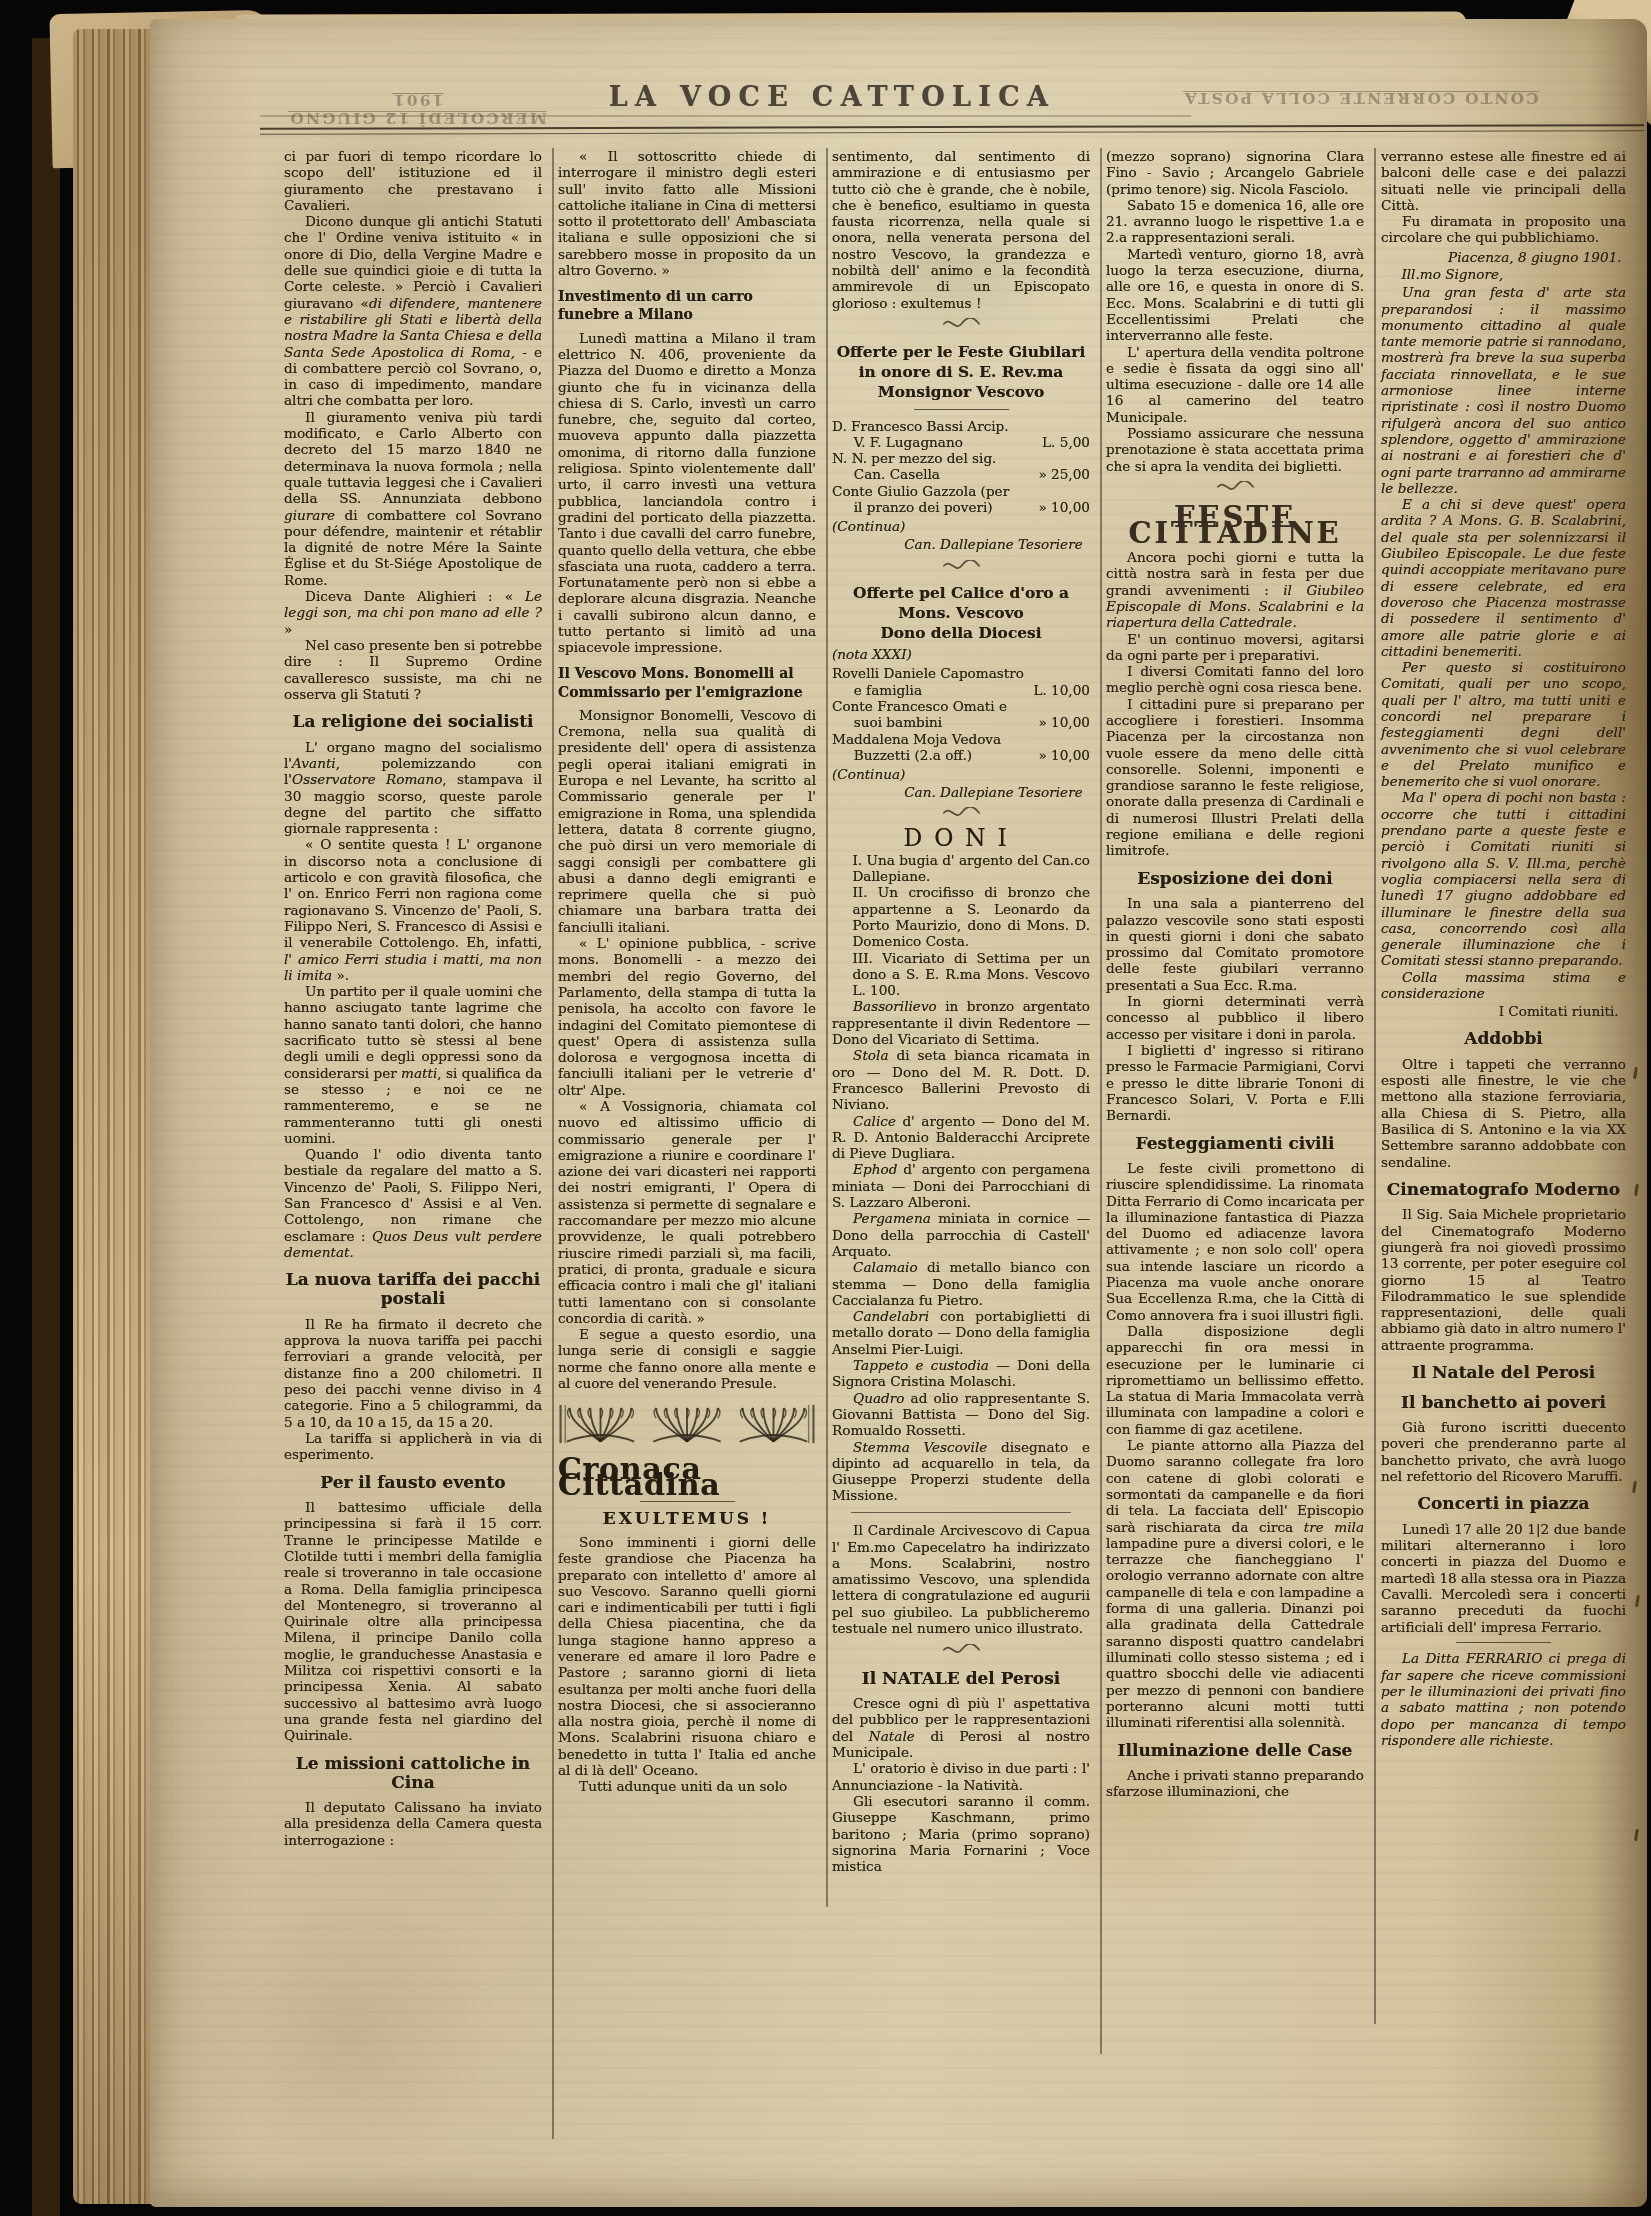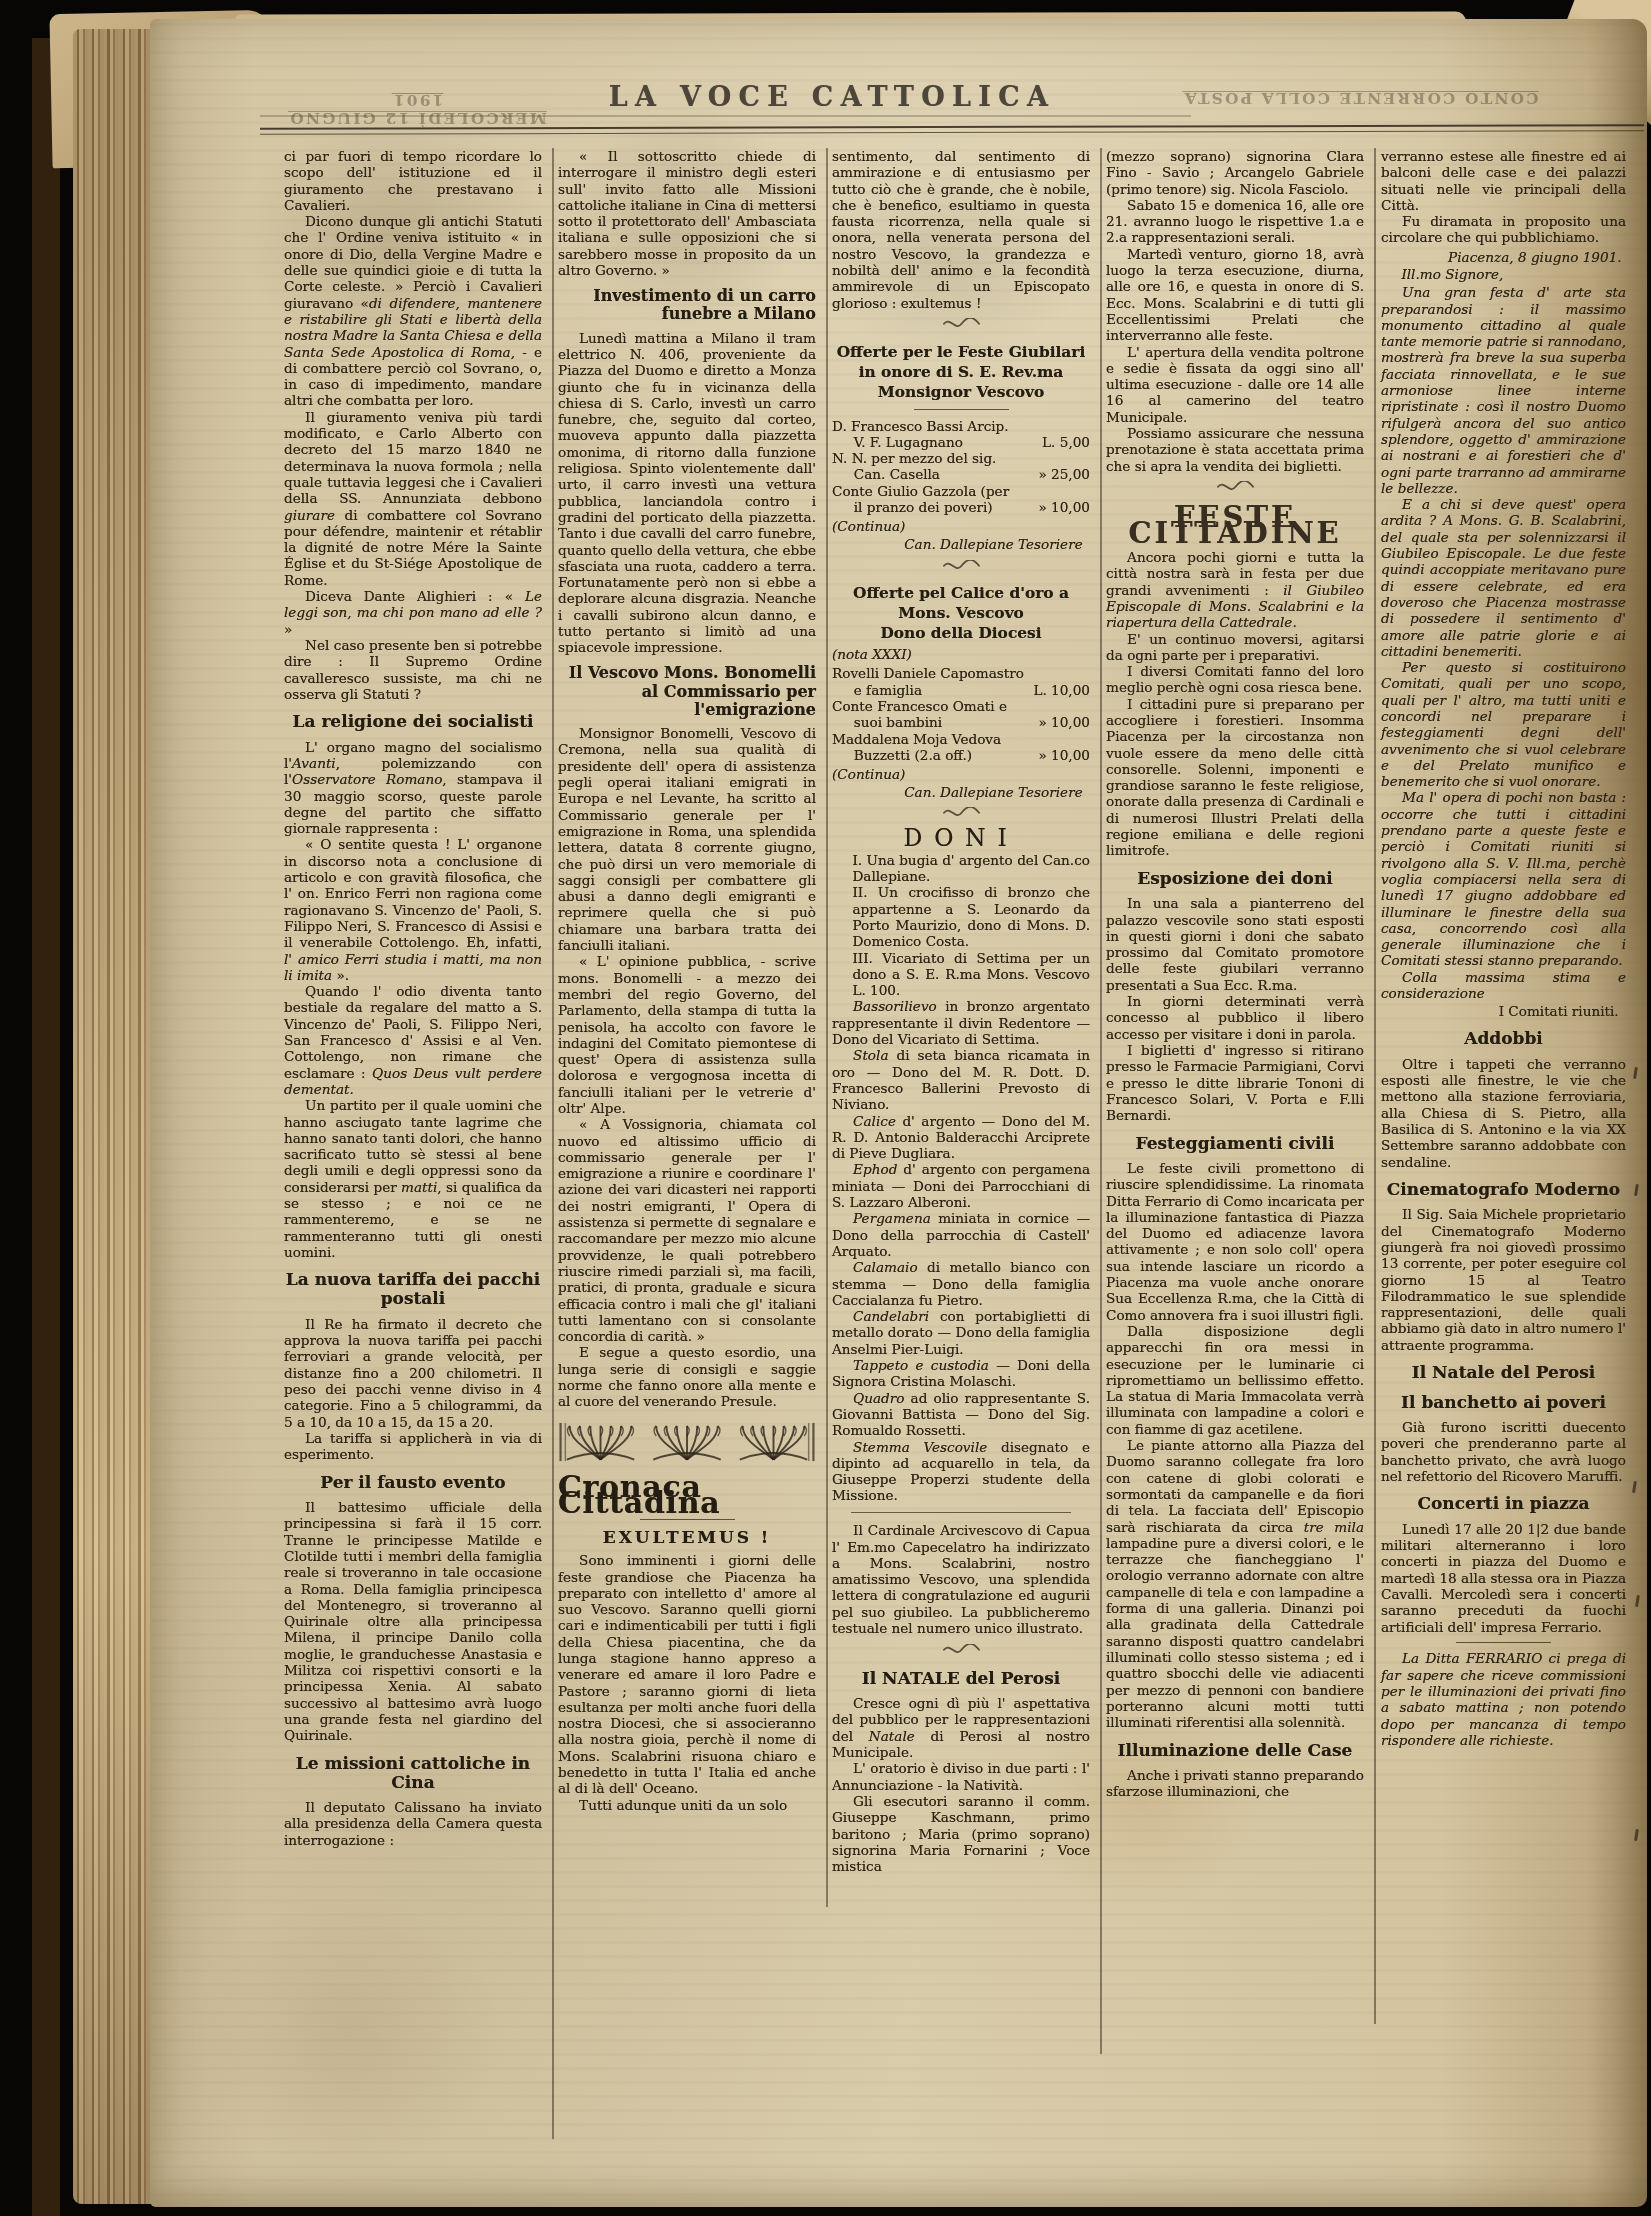--- a/index.html
+++ b/index.html
@@ -77,21 +77,21 @@
   .v3{left:950px;height:1906px;} .v4{left:1224px;height:1876px;}
 
   .p{margin:0;text-indent:1.55em;}
   .p.noind{text-indent:0;}
   .p.ital{font-style:italic;}
   .p.hang{text-indent:0;padding-left:1.5em;}
   .p.hang::first-line{}
   .i{font-style:italic;} .b{font-weight:normal;}
 
   .h-med{font-weight:bold;text-align:center;font-size:17px;line-height:19px;margin:10.3px 0 7.3px;text-indent:0;color:#241d12;}
-  .h-tight{font-weight:bold;text-align:right;font-size:16px;line-height:18.3px;margin:8.8px 0 5.9px;color:#241d12;}
+  .h-tight{font-weight:bold;text-align:left;font-size:14px;line-height:18.3px;margin:8.8px 0 5.9px;color:#241d12;}
   .h-two{font-weight:bold;text-align:center;font-size:15.4px;line-height:20px;margin:8.8px 0 2.9px;color:#241d12;}
   .h-cronaca{font-weight:bold;text-align:left;font-size:30px;letter-spacing:0.7px;margin:11.7px 0 4.4px;color:#241d12;}
   .h-feste{font-weight:bold;text-align:center;font-size:29px;letter-spacing:2.9px;margin:13px 0 7.3px;color:#2a2216;opacity:.92;}
   .h-doni{font-weight:normal;text-align:center;font-size:23.5px;letter-spacing:11.7px;margin:7.3px 0 5.9px;color:#241d12;}
   .h-exult{font-weight:bold;text-align:center;font-size:17px;letter-spacing:2.9px;margin:8.8px 0 7.3px;color:#241d12;}
 
   .rule-short{width:95px;margin:7.3px auto;border-top:1.5px solid rgba(40,32,22,.7);}
   .rule-wide{width:85%;margin:8.8px auto;border-top:1.5px solid rgba(40,32,22,.65);}
   .curl{text-align:center;margin:5.9px 0;}
   .flowers{margin:10.3px 0 4.4px;text-align:center;}
@@ -137,22 +137,22 @@
 
     <div class="col c1" id="col0">
         <p class="p noind">ci par fuori di tempo ricordare lo scopo dell' istituzione ed il giuramento che prestavano i Cavalieri.</p>
         <p class="p"><span>Dicono dunque gli antichi Statuti che l' Ordine veniva istituito « in onore di Dio, della Vergine Madre e delle sue quindici gioie e di tutta la Corte celeste. » Perciò i Cavalieri giuravano «</span><span class="i ">di difendere, mantenere e ristabilire gli Stati e libertà della nostra Madre la Santa Chiesa e della Santa Sede Apostolica di Roma,</span><span> - e di combattere perciò col Sovrano, o, in caso di impedimento, mandare altri che combatta per loro.</span></p>
         <p class="p"><span>Il giuramento veniva più tardi modificato, e Carlo Alberto con decreto del 15 marzo 1840 ne determinava la nuova formola ; nella quale tuttavia leggesi che i Cavalieri della SS. Annunziata debbono </span><span class="i ">giurare</span><span> di combattere col Sovrano </span><span class="b">pour défendre, maintenir et rétablir la dignité de notre Mére la Sainte Église et du St-Siége Apostolique de Rome.</span></p>
         <p class="p"><span>Diceva Dante Alighieri : « </span><span class="i ">Le leggi son, ma chi pon mano ad elle ?</span><span> »</span></p>
         <p class="p">Nel caso presente ben si potrebbe dire : Il Supremo Ordine cavalleresco sussiste, ma chi ne osserva gli Statuti ?</p>
         <div class="h-med">La religione dei socialisti</div>
         <p class="p"><span>L' organo magno del socialismo l'</span><span class="i ">Avanti</span><span>, polemizzando con l'</span><span class="i ">Osservatore Romano</span><span>, stampava il 30 maggio scorso, queste parole degne del partito che siffatto giornale rappresenta :</span></p>
         <p class="p"><span>« O sentite questa ! L' organone in discorso nota a conclusione di articolo e con gravità filosofica, che l' on. Enrico Ferri non ragiona come ragionavano S. Vincenzo de' Paoli, S. Filippo Neri, S. Francesco di Assisi e il venerabile Cottolengo. Eh, infatti, </span><span class="i ">l' amico Ferri studia i matti, ma non li imita</span><span> ».</span></p>
+        <p class="p"><span>Un partito per il quale uomini che hanno asciugato tante lagrime che hanno sanato tanti dolori, che hanno sacrificato tutto sè stessi al bene degli umili e degli oppressi sono da considerarsi per </span><span class="i ">matti</span><span>, si qualifica da se stesso ; e noi ce ne rammenteremo, e se ne rammenteranno tutti gli onesti uomini.</span></p>
         <p class="p"><span>Quando l' odio diventa tanto bestiale da regalare del matto a S. Vincenzo de' Paoli, S. Filippo Neri, San Francesco d' Assisi e al Ven. Cottolengo, non rimane che esclamare : </span><span class="i ">Quos Deus vult perdere dementat.</span></p>
-        <p class="p"><span>Un partito per il quale uomini che hanno asciugato tante lagrime che hanno sanato tanti dolori, che hanno sacrificato tutto sè stessi al bene degli umili e degli oppressi sono da considerarsi per </span><span class="i ">matti</span><span>, si qualifica da se stesso ; e noi ce ne rammenteremo, e se ne rammenteranno tutti gli onesti uomini.</span></p>
         <div class="h-med">La nuova tariffa dei pacchi postali</div>
         <p class="p">Il Re ha firmato il decreto che approva la nuova tariffa pei pacchi ferroviari a grande velocità, per distanze fino a 200 chilometri. Il peso dei pacchi venne diviso in 4 categorie. Fino a 5 chilogrammi, da 5 a 10, da 10 a 15, da 15 a 20.</p>
         <p class="p">La tariffa si applicherà in via di esperimento.</p>
         <div class="h-med">Per il fausto evento</div>
         <p class="p">Il battesimo ufficiale della principessina si farà il 15 corr. Tranne le principesse Matilde e Clotilde tutti i membri della famiglia reale si troveranno in tale occasione a Roma. Della famiglia principesca del Montenegro, si troveranno al Quirinale oltre alla principessa Milena, il principe Danilo colla moglie, le granduchesse Anastasia e Militza coi rispettivi consorti e la principessa Xenia. Al sabato successivo al battesimo avrà luogo una grande festa nel giardino del Quirinale.</p>
         <div class="h-med">Le missioni cattoliche in Cina</div>
         <p class="p">Il deputato Calissano ha inviato alla presidenza della Camera questa interrogazione :</p>
       </div>
     <div class="col c2" id="col1">
         <p class="p">« Il sottoscritto chiede di interrogare il ministro degli esteri sull' invito fatto alle Missioni cattoliche italiane in Cina di mettersi sotto il protettorato dell' Ambasciata italiana e sulle opposizioni che si sarebbero mosse in proposito da un altro Governo. »</p>

